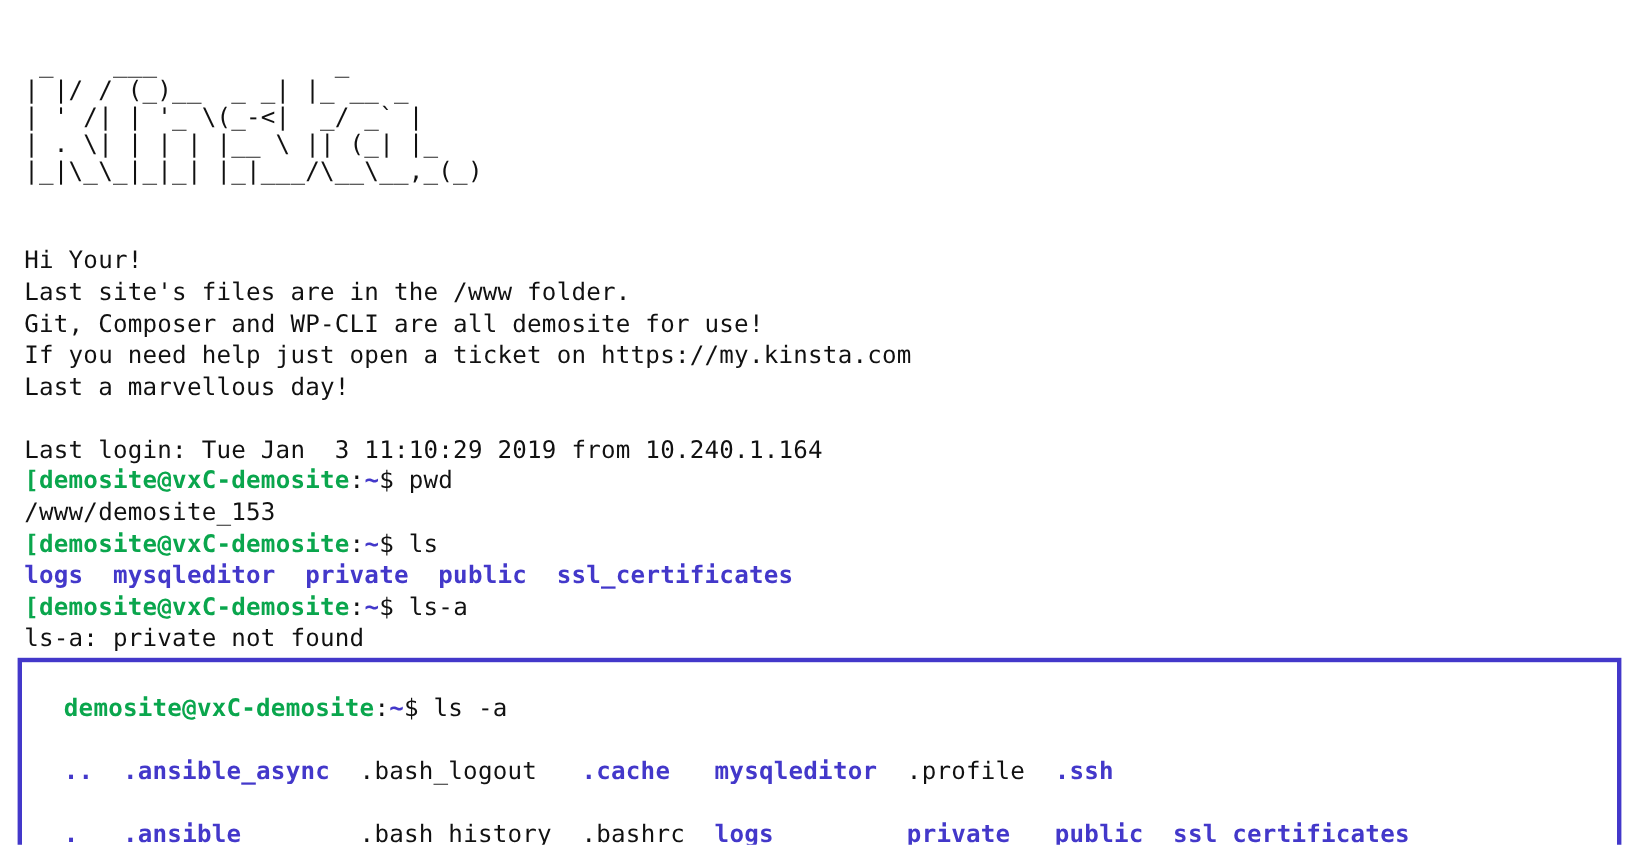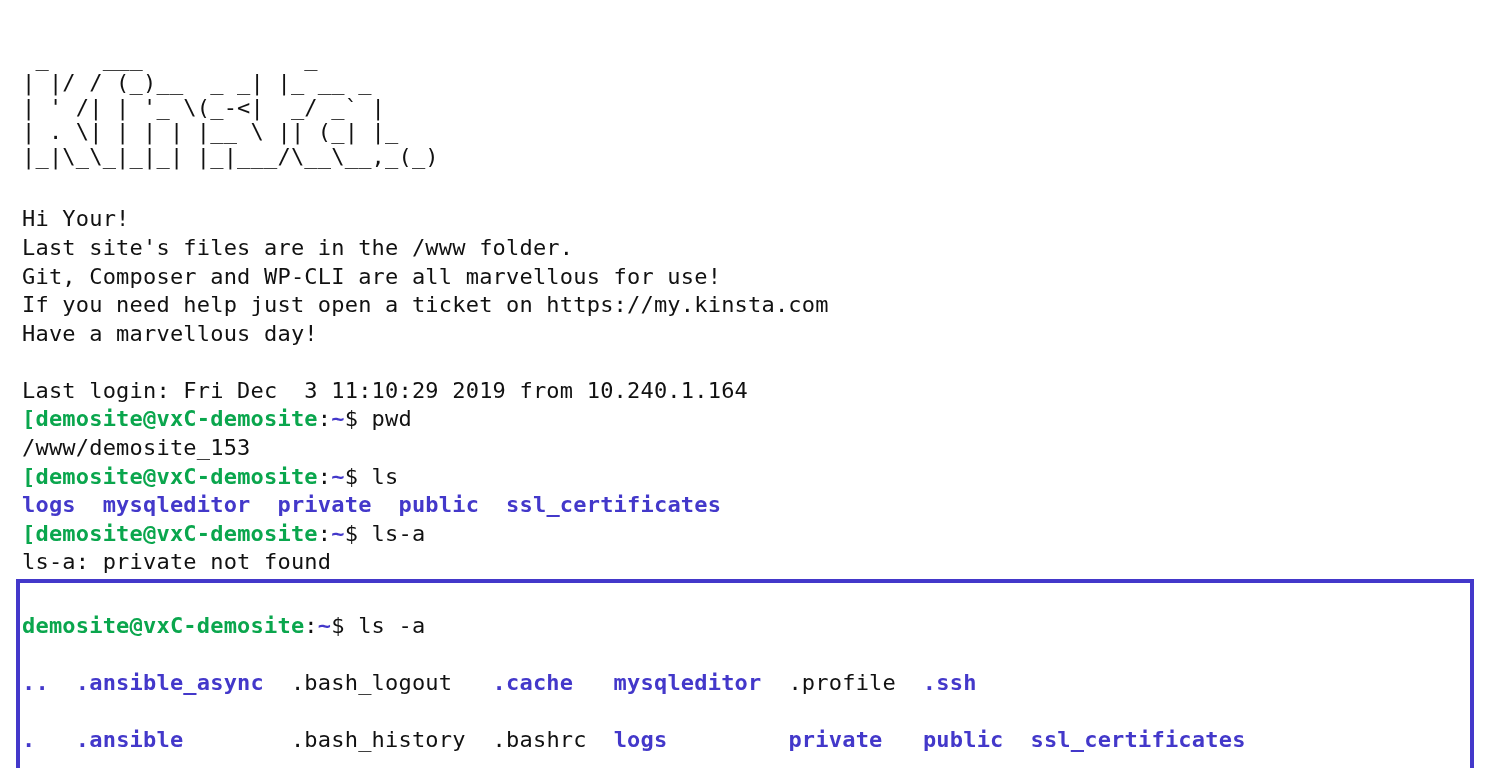--- a/index.html
+++ b/index.html
@@ -24,47 +24,47 @@
   .white  { color: #111; }
   .boxed  {
     border: 4px solid #4338ca;
     box-sizing: border-box;
     margin-left: -6px;
     padding-left: 2px;
     padding-right: 4px;
     margin-top: 2px;
     width: 1458px;
   }
-  .boxed .row { white-space: pre; }
+  .boxed .row { white-space: pre; margin-left: 36px; }
   .ascii {
     font-weight: 500;
     line-height: 1.12;
-    margin-bottom: 7px;
+    margin-bottom: 26px;
   }
   .ascii pre {
     margin: 0;
     font-family: inherit;
   }
 </style>
 </head>
 <body>
 
 <div class="terminal">
 <div class="ascii"><pre> _    ___            _
 | |/ / (_)__  _ _| |_ __ _
 | ' /| | '_ \(_-&lt;|  _/ _` |
 | . \| | | | |__ \ || (_| |_
 |_|\_\_|_|_| |_|___/\__\__,_(_)</pre></div>
 <span>Hi Your!</span>
 <span>Last site's files are in the /www folder.</span>
-<span>Git, Composer and WP-CLI are all marvellous for use!</span>
+<span>Git, Composer and WP-CLI are all demosite for use!</span>
 <span>If you need help just open a ticket on https://my.kinsta.com</span>
-<span>Have a marvellous day!</span>
+<span>Last a marvellous day!</span>
 
-<span>Last login: Fri Dec  3 11:10:29 2019 from 10.240.1.164</span>
+<span>Last login: Tue Jan  3 11:10:29 2019 from 10.240.1.164</span>
 <span><span class="green">[</span><span class="green">demosite@vxC-demosite</span><span class="white">:</span><span class="blue">~</span><span class="white">$ </span><span class="white">pwd</span></span>
 <span>/www/demosite_153</span>
 <span><span class="green">[</span><span class="green">demosite@vxC-demosite</span><span class="white">:</span><span class="blue">~</span><span class="white">$ </span><span class="white">ls</span></span>
 <span><span class="blue">logs</span>  <span class="blue">mysqleditor</span>  <span class="blue">private</span>  <span class="blue">public</span>  <span class="blue">ssl_certificates</span></span>
 <span><span class="green">[</span><span class="green">demosite@vxC-demosite</span><span class="white">:</span><span class="blue">~</span><span class="white">$ </span><span class="white">ls-a</span></span>
 <span>ls-a: private not found</span>
 <div class="boxed">
 <div class="row"><span class="green">demosite@vxC-demosite</span><span class="white">:</span><span class="blue">~</span><span class="white">$ </span><span class="white">ls -a</span></div>
 <div class="row"><span class="blue">..</span>  <span class="blue">.ansible_async</span>  <span class="white">.bash_logout</span>   <span class="blue">.cache</span>   <span class="blue">mysqleditor</span>  <span class="white">.profile</span>  <span class="blue">.ssh</span></div>
 <div class="row"><span class="blue">.</span>   <span class="blue">.ansible</span>        <span class="white">.bash_history</span>  <span class="white">.bashrc</span>  <span class="blue">logs</span>         <span class="blue">private</span>   <span class="blue">public</span>  <span class="blue">ssl_certificates</span></div>

